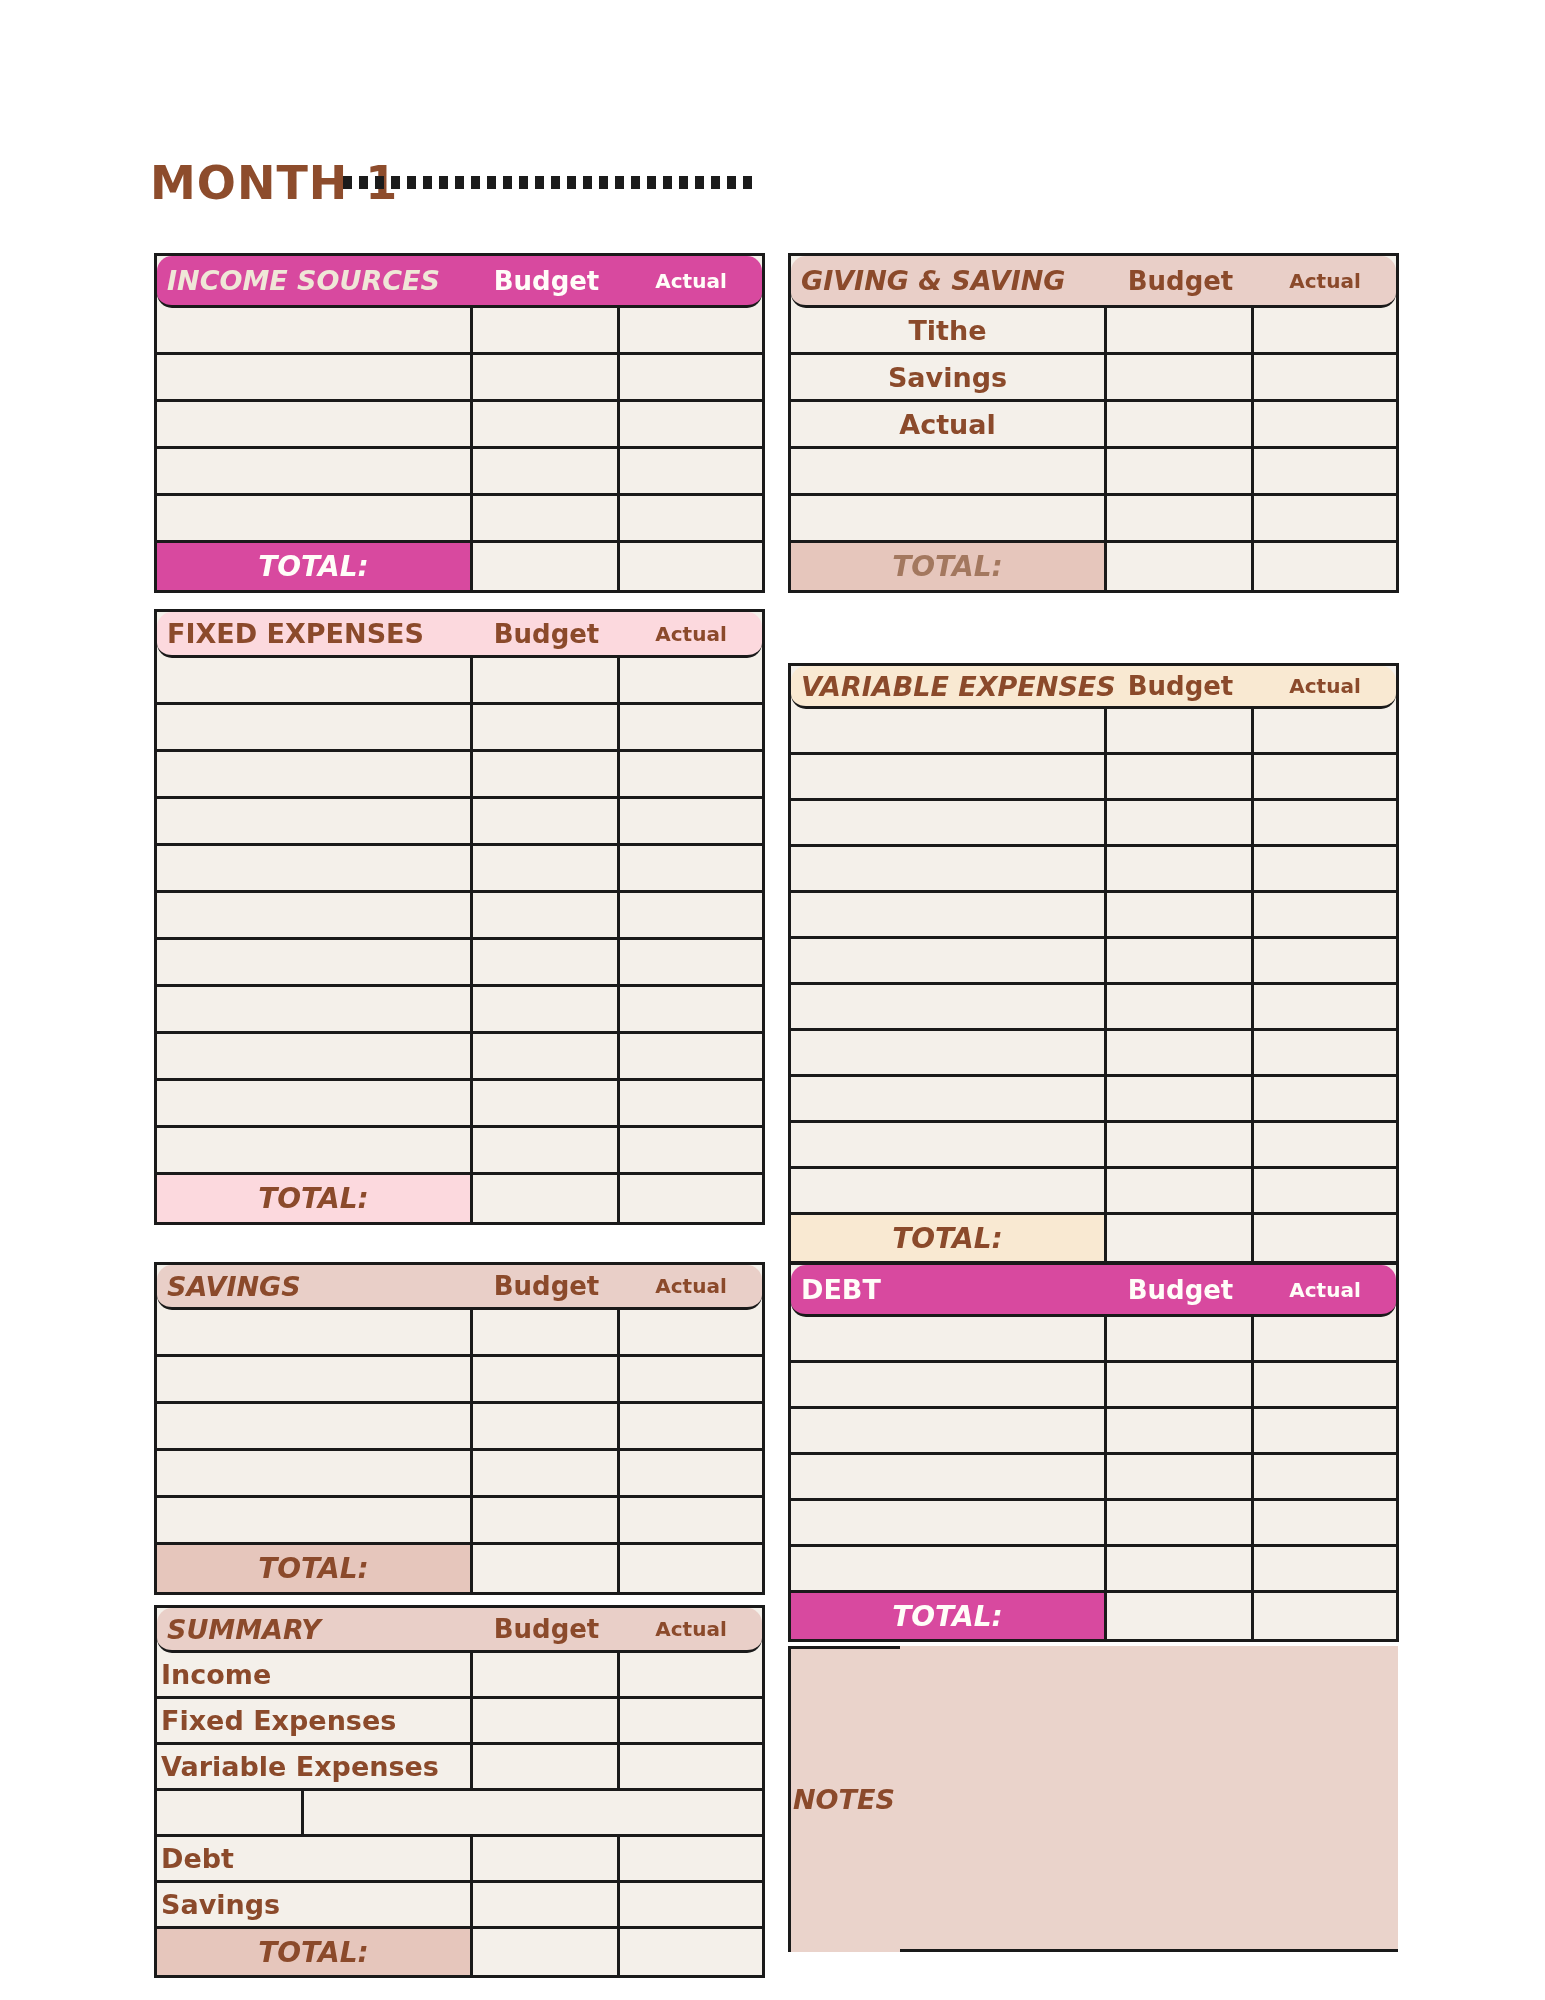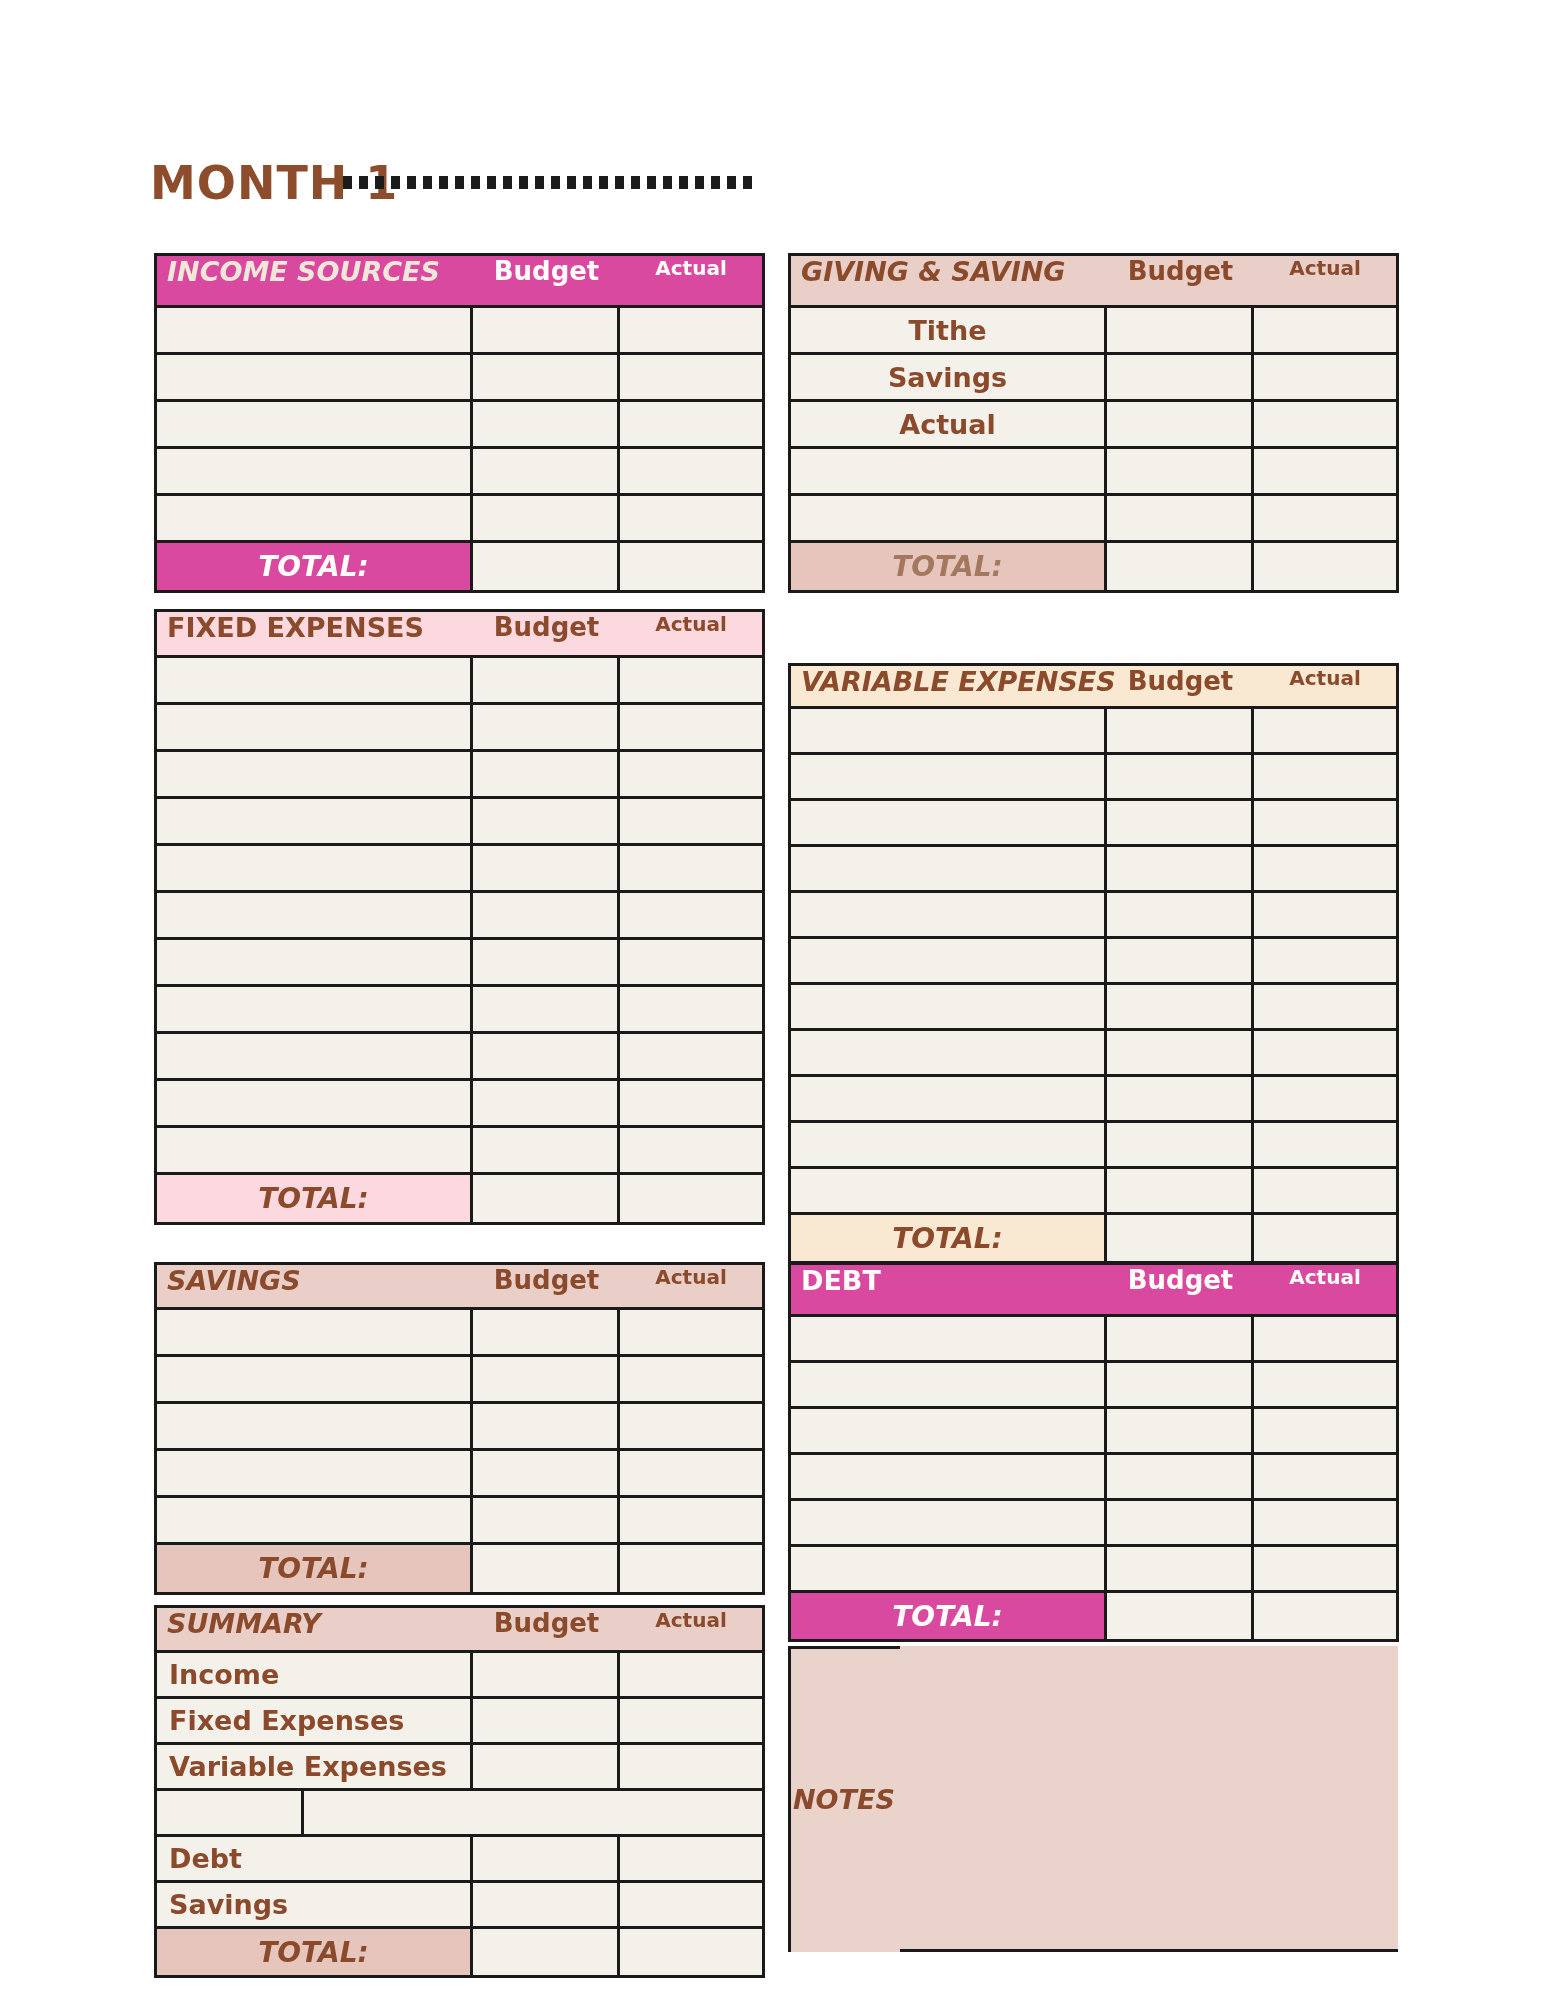--- a/index.html
+++ b/index.html
@@ -8,34 +8,34 @@
 
   
   .title{position:absolute;left:150px;top:156px;font-size:46px;font-weight:bold;
          color:#8d4c2c;letter-spacing:1px;white-space:nowrap;}
   .dots{position:absolute;left:343px;top:176px;width:412px;height:13px;
         background:repeating-linear-gradient(90deg,#1b1b1b 0 9px,transparent 9px 16px);}
 
   
   .tcard{position:absolute;width:611px;border:3px solid var(--ink);box-sizing:border-box;
          background:var(--row_bg);}
-  .t-header{display:flex;box-sizing:border-box;
-            border-bottom:3px solid var(--ink);font-weight:bold;}
+  .t-header{display:flex;align-items:center;box-sizing:border-box;
+            border-bottom:3px solid var(--ink);font-weight:bold;border-radius:15px;}
   .h-title{width:316px;padding-left:10px;box-sizing:border-box;font-size:27px;white-space:nowrap;}
   .h-budget{width:147px;text-align:center;font-size:26px;}
   .h-actual{flex:1;text-align:center;font-size:20px;}
   .row,.t-total{display:flex;box-sizing:border-box;}
   .row{border-bottom:3px solid var(--ink);}
   .c-label{width:316px;box-sizing:border-box;border-right:3px solid var(--ink);
            display:flex;align-items:center;justify-content:center;
            font-weight:bold;color:var(--brown);font-size:27px;background:var(--row_bg);}
   .c-budget{width:147px;box-sizing:border-box;border-right:3px solid var(--ink);background:var(--row_bg);}
   .c-actual{flex:1;background:var(--row_bg);}
   .t-total .c-label{font-style:italic;font-size:28px;}
-  .labels-left .row .c-label{justify-content:flex-start;padding-left:12px;}
+  .labels-left .row .c-label{justify-content:flex-start;padding-left:4px;}
 
   
   .v-hotpink .t-header{background:var(--hot_pink);}
   .v-hotpink .h-title{color:var(--cream_text);font-style:italic;}
   .v-hotpink .h-budget,.v-hotpink .h-actual{color:var(--white_text);}
   .v-hotpink .t-total .c-label{background:var(--hot_pink);color:var(--white_text);}
   .title-upright .h-title{font-style:normal;color:var(--white_text);}
 
   .v-lightpink .t-header{background:var(--light_pink);}
   .v-lightpink .h-title,.v-lightpink .h-budget,.v-lightpink .h-actual{color:var(--brown);}

